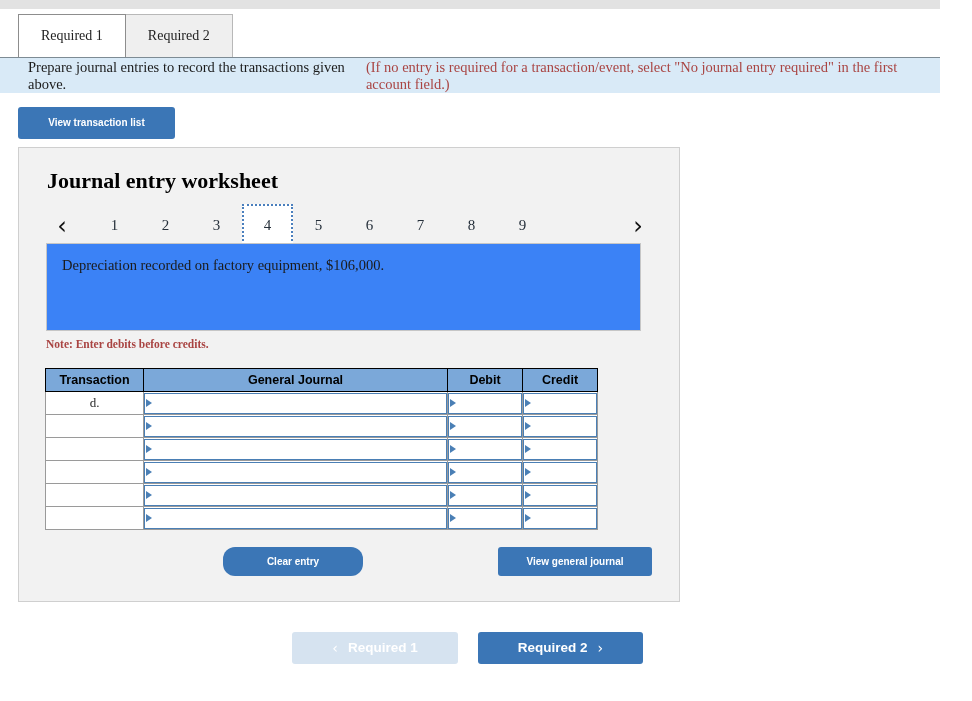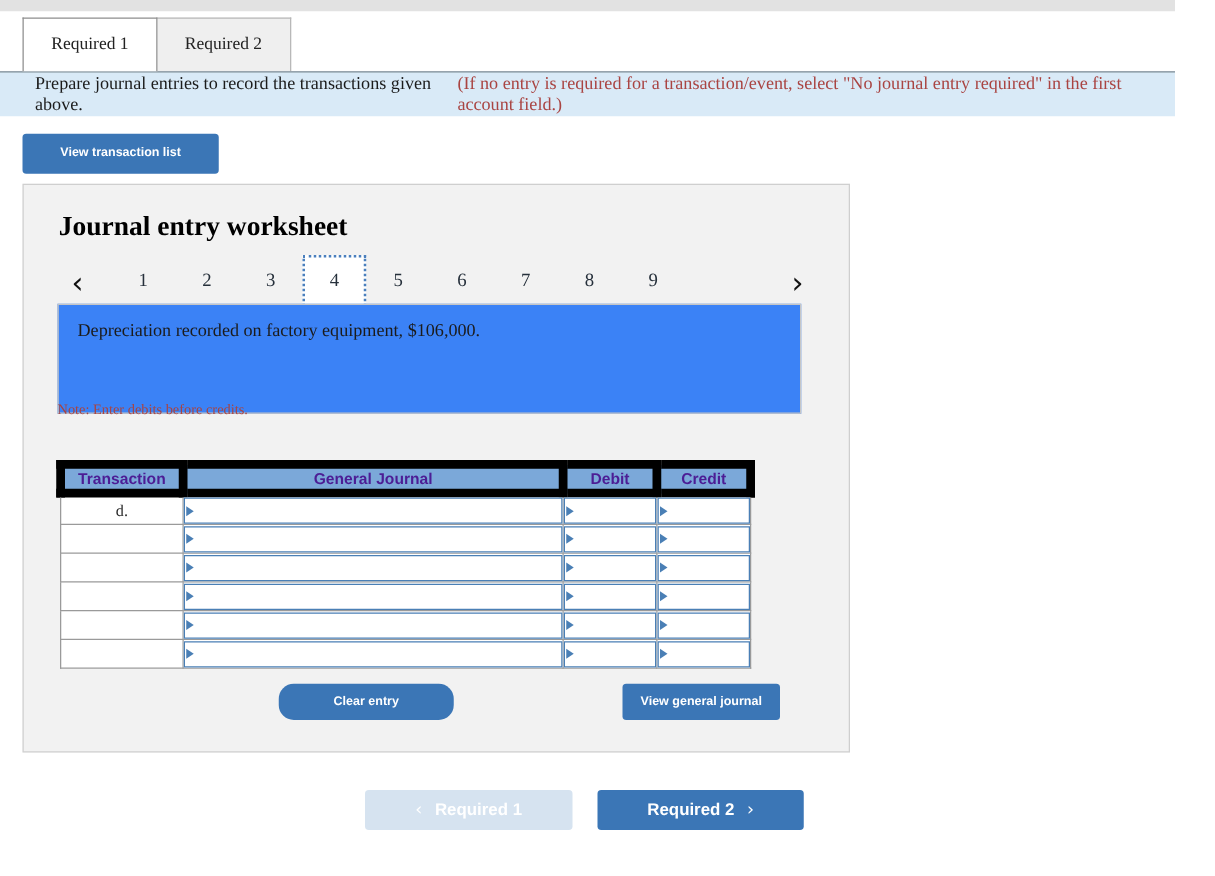--- a/index.html
+++ b/index.html
@@ -128,41 +128,42 @@
     position: absolute; left: 27px; top: 95px;
     width: 595px; height: 88px;
     background: #3b82f6;
     border: 1px solid #c6c6c6;
     padding: 13px 15px;
     font-size: 14.5px;
     color: #1b1b1b;
     font-family: "Liberation Serif", serif;
   }
   .note {
-    position: absolute; left: 27px; top: 174px;
+    position: absolute; left: 27px; top: 190px;
     font-size: 11.5px;
     color: #a94442;
     font-family: "Liberation Serif", serif;
+    font-weight: bold;
   }
 
   
   .jtable {
     position: absolute; left: 26px; top: 220px;
     width: 552px;
     border-collapse: collapse;
     table-layout: fixed;
   }
   .jtable th {
     background: #7ba8d9;
-    border: 7px solid #000000;
+    border: 1px solid #000000;
     height: 23px;
     font-family: "Liberation Sans", sans-serif;
     font-size: 12.5px;
     font-weight: bold;
-    color: #4c1d95;
+    color: #000000;
     text-align: center;
     padding: 0;
   }
   .jtable td {
     border: 1px solid #9a9a9a;
     height: 23px;
     padding: 0;
     background: #ffffff;
     vertical-align: middle;
   }
@@ -211,21 +212,21 @@
   .btn-record {
     position: absolute; left: 26px; top: 399px;
     width: 137px; height: 29px;
   }
   .btn-clear {
     position: absolute; left: 204px; top: 399px;
     width: 140px; height: 29px; border-radius: 12px;
   }
   .btn-view-gj {
     position: absolute; left: 479px; top: 399px;
-    width: 126px; height: 29px;
+    width: 154px; height: 29px;
   }
 
   
   .bottom-nav {
     position: absolute; left: 292px; top: 632px;
     display: flex;
   }
   .nav-btn {
     height: 32px;
     border: none;

